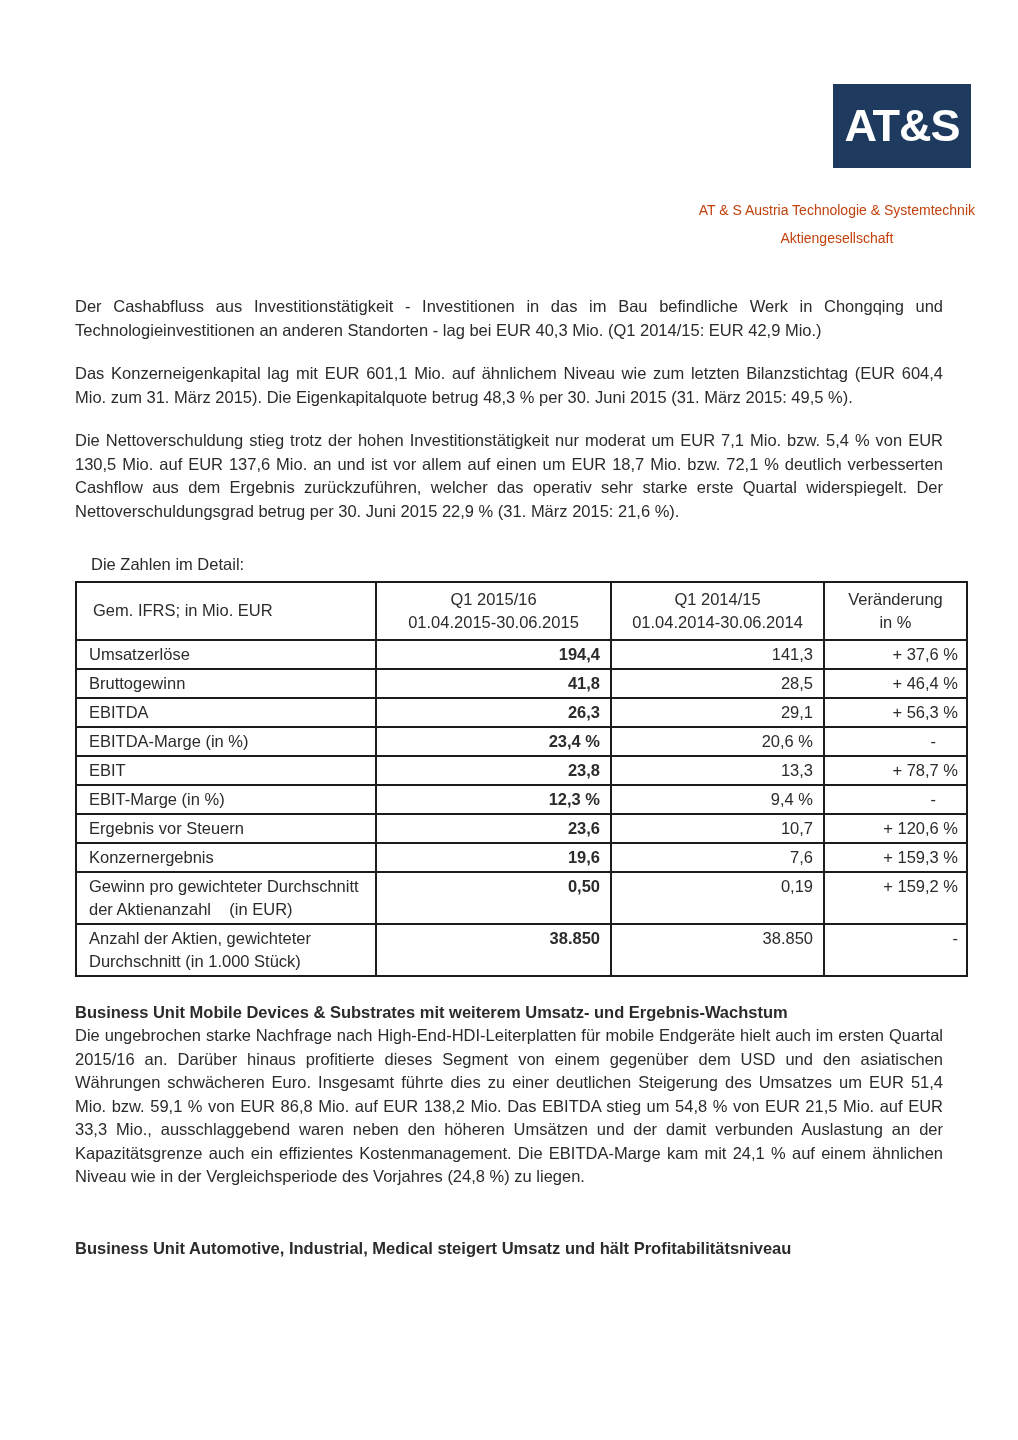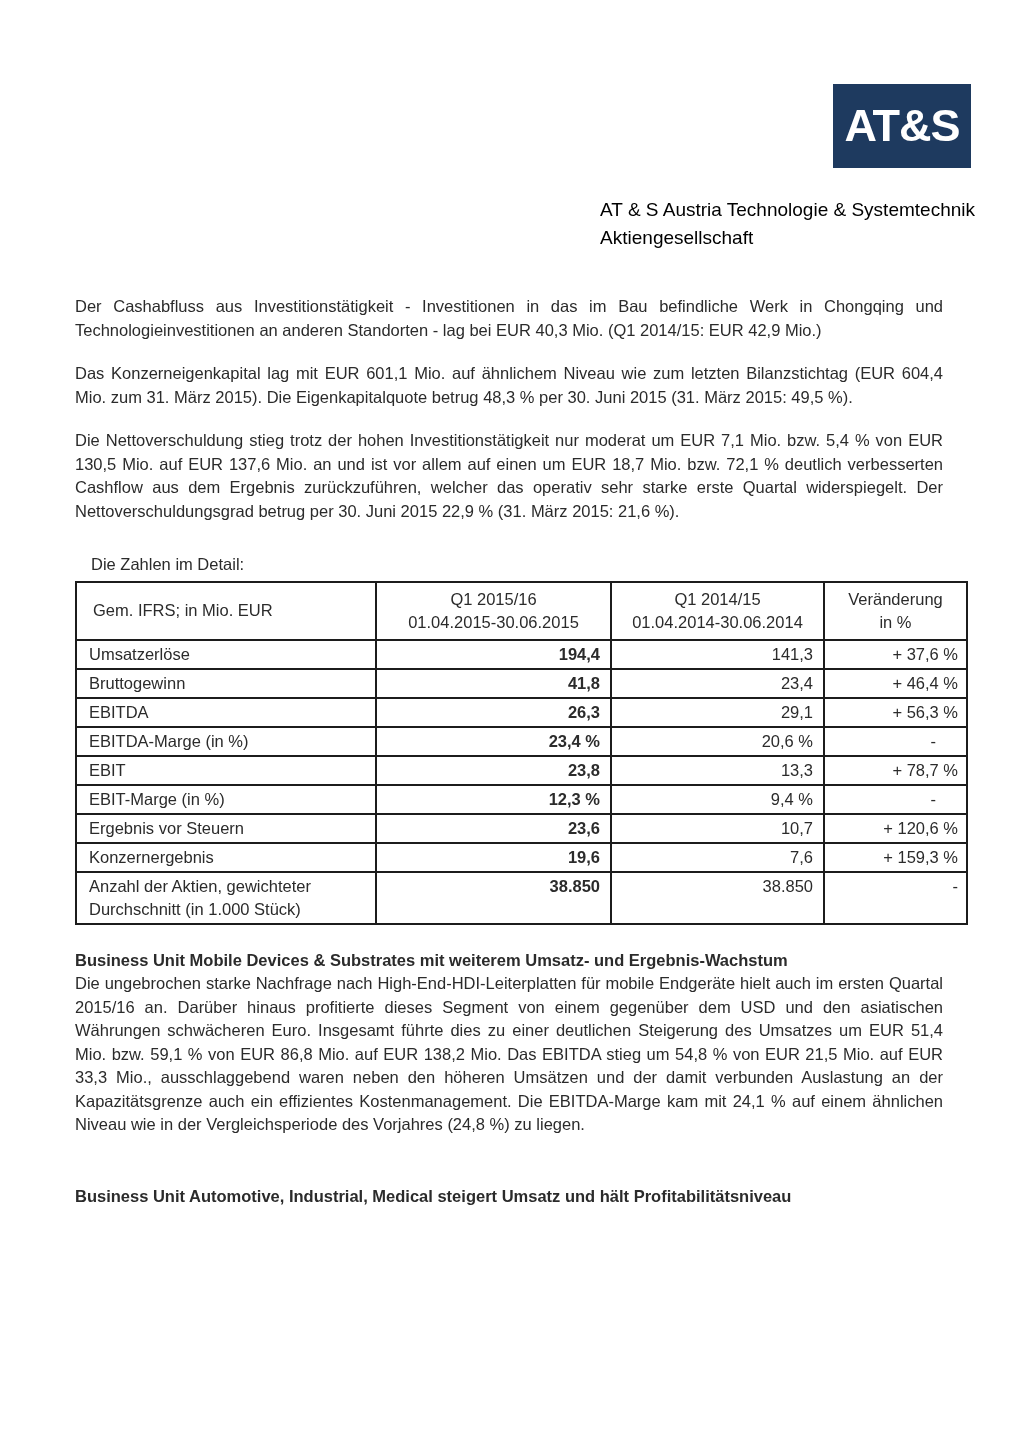--- a/index.html
+++ b/index.html
@@ -20,24 +20,24 @@
   }
   .logo span {
     color: #ffffff;
     font-size: 45px;
     font-weight: bold;
     letter-spacing: -1px;
   }
   .corp-header {
     position: absolute;
     right: 43px; top: 196px;
-    text-align: left;
-    font-size: 19px;
+    text-align: center;
+    font-size: 14px;
     line-height: 28px;
-    color: #000000;
+    color: #c2410c;
   }
   .flow {
     position: absolute;
     left: 75px; top: 295px;
     width: 868px;
     font-size: 16.5px;
     line-height: 23.5px;
   }
   .para {
     margin: 0 0 20px 0;
@@ -132,21 +132,21 @@
           </td>
         <td class="c2">194,4</td>
         <td class="c3">141,3</td>
         <td class="c4">+ 37,6 %</td>
       </tr>
       <tr>
         <td class="c1">
             <div>Bruttogewinn</div>
           </td>
         <td class="c2">41,8</td>
-        <td class="c3">23,4</td>
+        <td class="c3">28,5</td>
         <td class="c4">+ 46,4 %</td>
       </tr>
       <tr>
         <td class="c1">
             <div>EBITDA</div>
           </td>
         <td class="c2">26,3</td>
         <td class="c3">29,1</td>
         <td class="c4">+ 56,3 %</td>
       </tr>
@@ -182,20 +182,29 @@
         <td class="c3">10,7</td>
         <td class="c4">+ 120,6 %</td>
       </tr>
       <tr>
         <td class="c1">
             <div>Konzernergebnis</div>
           </td>
         <td class="c2">19,6</td>
         <td class="c3">7,6</td>
         <td class="c4">+ 159,3 %</td>
+      </tr>
+      <tr>
+        <td class="c1">
+          <div>Gewinn pro gewichteter Durchschnitt</div>
+          <div class="l2">der Aktienanzahl    (in EUR)</div>
+        </td>
+        <td class="c2">0,50</td>
+        <td class="c3">0,19</td>
+        <td class="c4">+ 159,2 %</td>
       </tr>
       <tr>
         <td class="c1">
           <div>Anzahl der Aktien, gewichteter</div>
           <div class="l2">Durchschnitt (in 1.000 Stück)</div>
         </td>
         <td class="c2">38.850</td>
         <td class="c3">38.850</td>
         <td class="c4">-</td>
       </tr>

